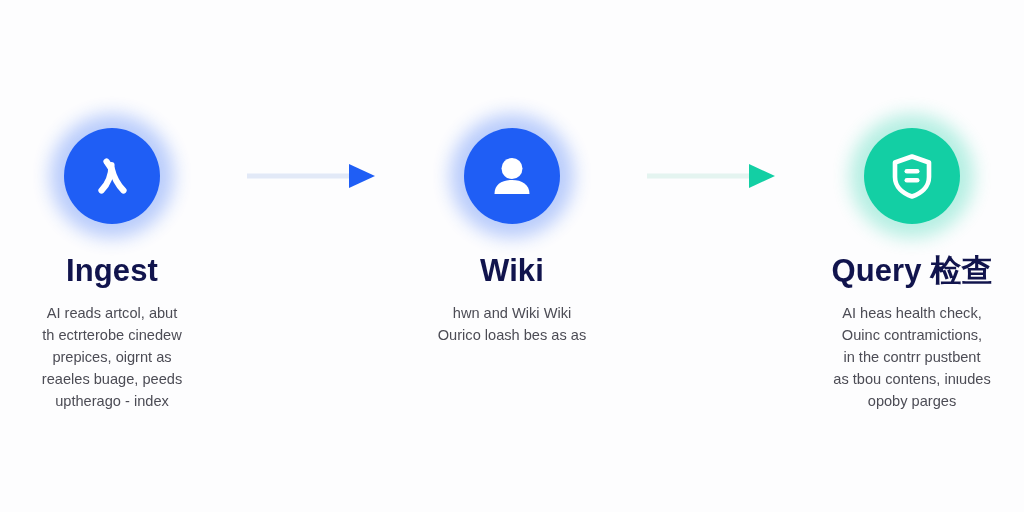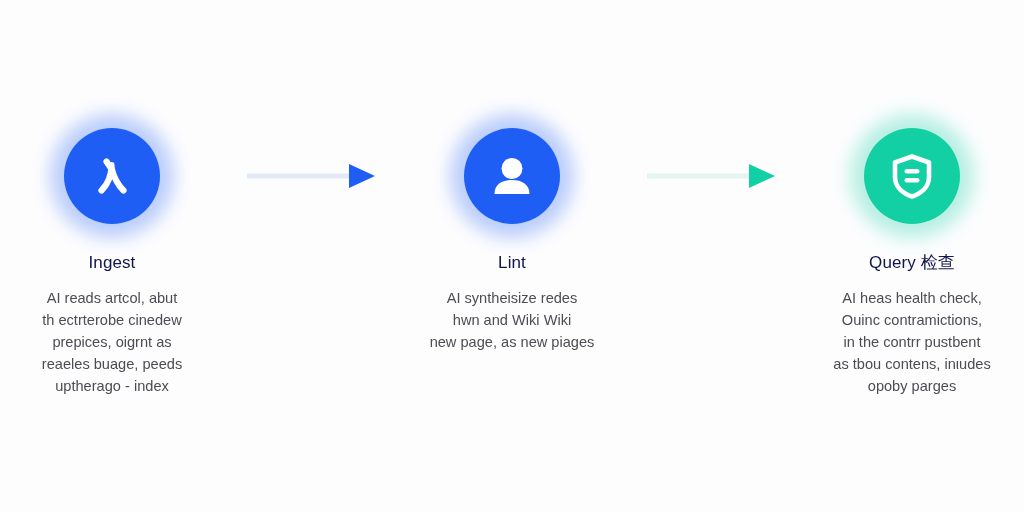--- a/index.html
+++ b/index.html
@@ -74,22 +74,22 @@
     opacity: 0.30;
   }
 
   .badge svg {
     display: block;
   }
 
   
   .step-title {
     margin-top: 30px;
-    font-size: 17px;
-    font-weight: normal;
+    font-size: 31px;
+    font-weight: bold;
     color: #11144d;
     letter-spacing: 0.1px;
     line-height: 1.1;
     text-align: center;
     white-space: nowrap;
   }
 
   .step-desc {
     margin-top: 14px;
     font-size: 14.6px;
@@ -154,25 +154,24 @@
         <div class="badge-glow" style="background:#1f5ef5;"></div>
         <div class="badge" style="background:#1f5ef5;">
           <span>
             <svg width="54" height="54" viewBox="0 0 54 54" aria-hidden="true">
               <circle cx="27" cy="19.5" r="10.5" fill="#ffffff"></circle>
               <path d="M9.5 45 C9.5 35.5, 17 31, 27 31 C37 31, 44.5 35.5, 44.5 45 Z" fill="#ffffff"></path>
             </svg>
           </span>
         </div>
       </div>
-      <div class="step-title">Lint</div>
+      <div class="step-title">Wiki</div>
       <div class="step-desc">
-        <div>AI syntheisize redes</div>
         <div>hwn and Wiki Wiki</div>
-        <div>new page, as new piages</div>
+        <div>Ourico loash bes as as</div>
       </div>
     </div>
 
     <div class="connector">
       <svg width="130" height="28" viewBox="0 0 130 28" aria-hidden="true">
         <line x1="0" y1="14" x2="104" y2="14" stroke="#e4f4f0" stroke-width="5"></line>
         <polygon points="102,2 128,14 102,26" fill="#13cfa4"></polygon>
       </svg>
     </div>
 

